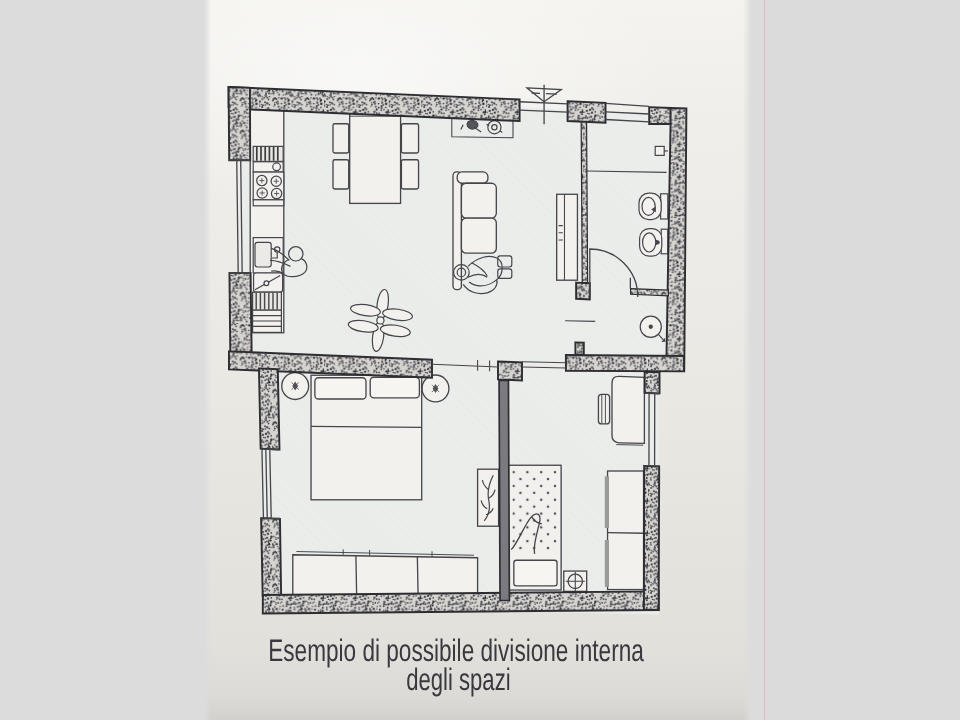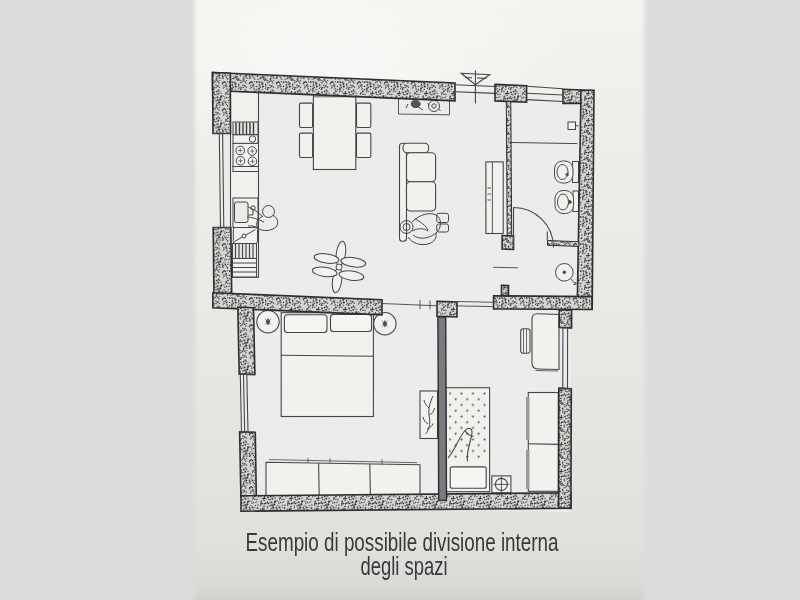--- a/index.html
+++ b/index.html
@@ -1,16 +1,16 @@
 <!DOCTYPE html>
 <html><head>
 <meta charset="utf-8">
 <style>
   html,body{margin:0;padding:0;background:#dbdbdb;}
-  #stage{position:relative;width:637px;height:600px;overflow:hidden;background:#ec4899;margin-left:22px;}
+  #stage{position:relative;width:637px;height:600px;overflow:hidden;background:#ec4899;}
   svg{display:block}
 </style>
 </head>
 <body>
 <div id="stage">
 <svg width="800" height="600" viewBox="0 0 800 600">
 <defs>
   <linearGradient id="paper" x1="0" y1="0" x2="0" y2="1">
     <stop offset="0" stop-color="#f4f3ef"></stop>
     <stop offset="0.18" stop-color="#efeeea"></stop>

